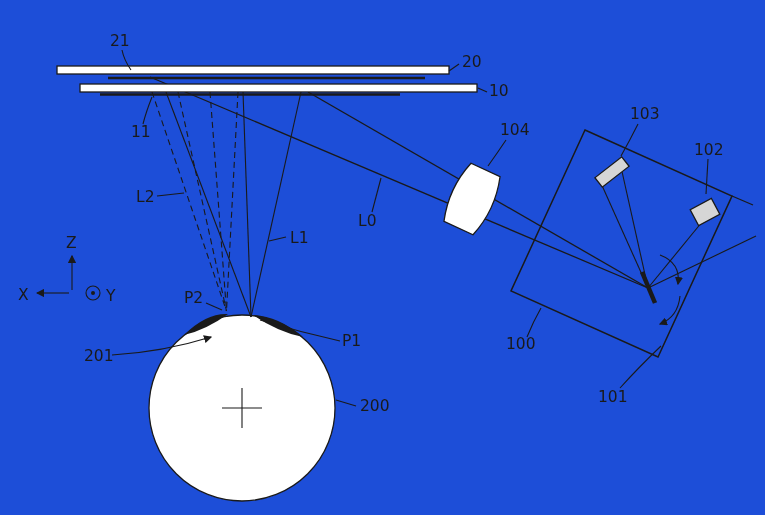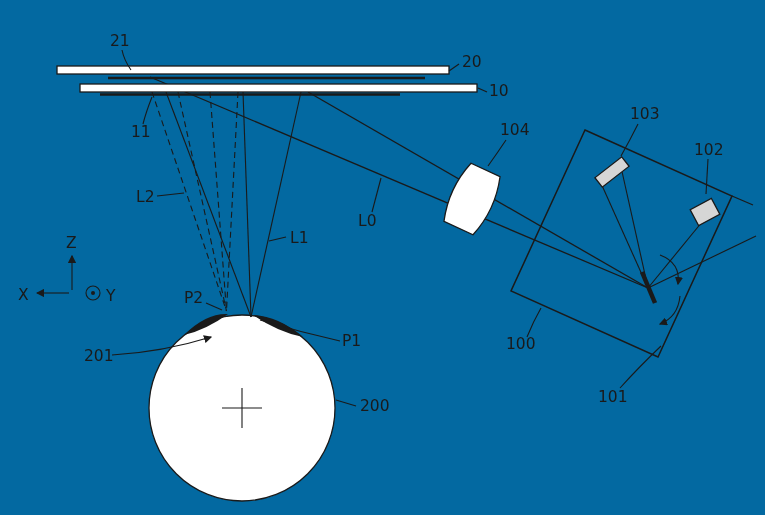--- a/index.html
+++ b/index.html
@@ -1,19 +1,19 @@
 <!DOCTYPE html>
 <html><head>
 <meta charset="utf-8">
 <style>
   html, body { margin: 0; padding: 0; background: #ffffff; }
   .canvas {
     position: relative;
     width: 765px; height: 515px;
-    background: #0369a1;
+    background: #1d4ed8;
     overflow: hidden;
     font-family: "DejaVu Sans", sans-serif;
   }
   svg { display: block; }
   .ink   { stroke: #1a1a1a; fill: none; stroke-width: 1.3; }
   .thin  { stroke: #1a1a1a; fill: none; stroke-width: 1.1; }
   .thick { stroke: #1a1a1a; fill: none; stroke-width: 2.6; }
   .dash  { stroke: #1a1a1a; fill: none; stroke-width: 1.1; stroke-dasharray: 6 4; }
   .white { fill: #ffffff; }
   .grey  { fill: #d6d6d6; }

